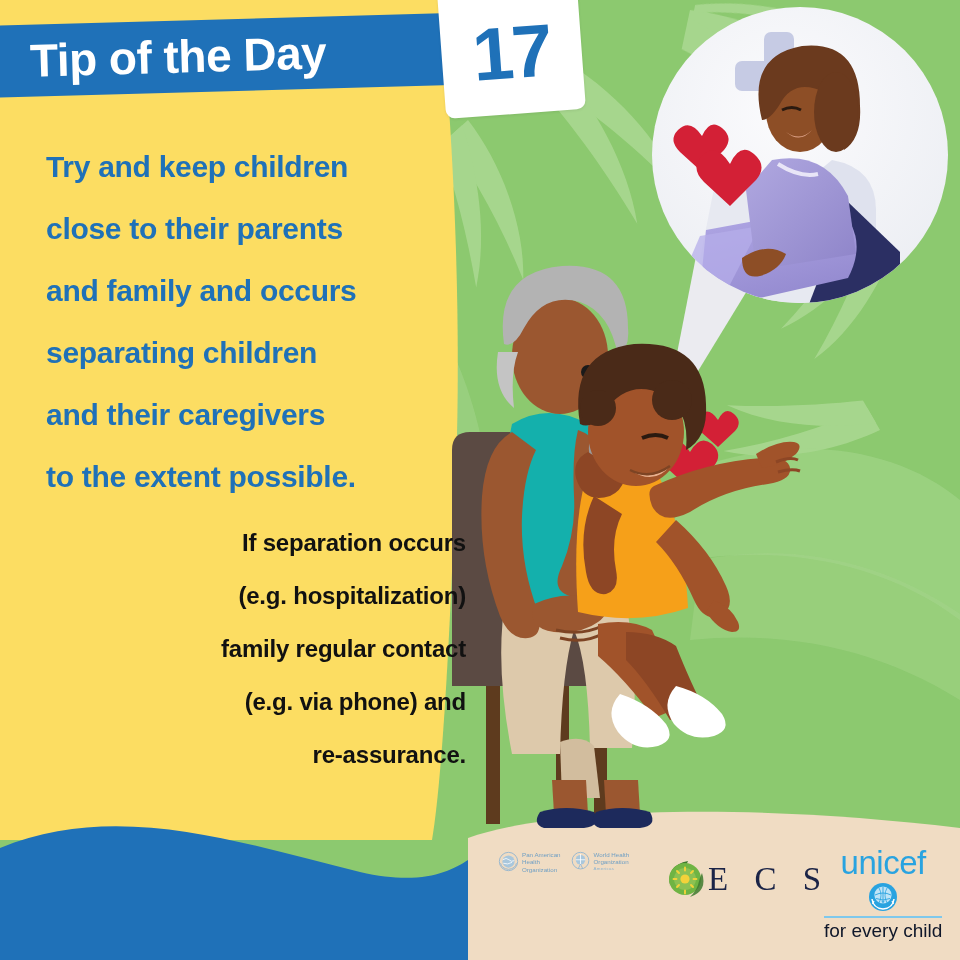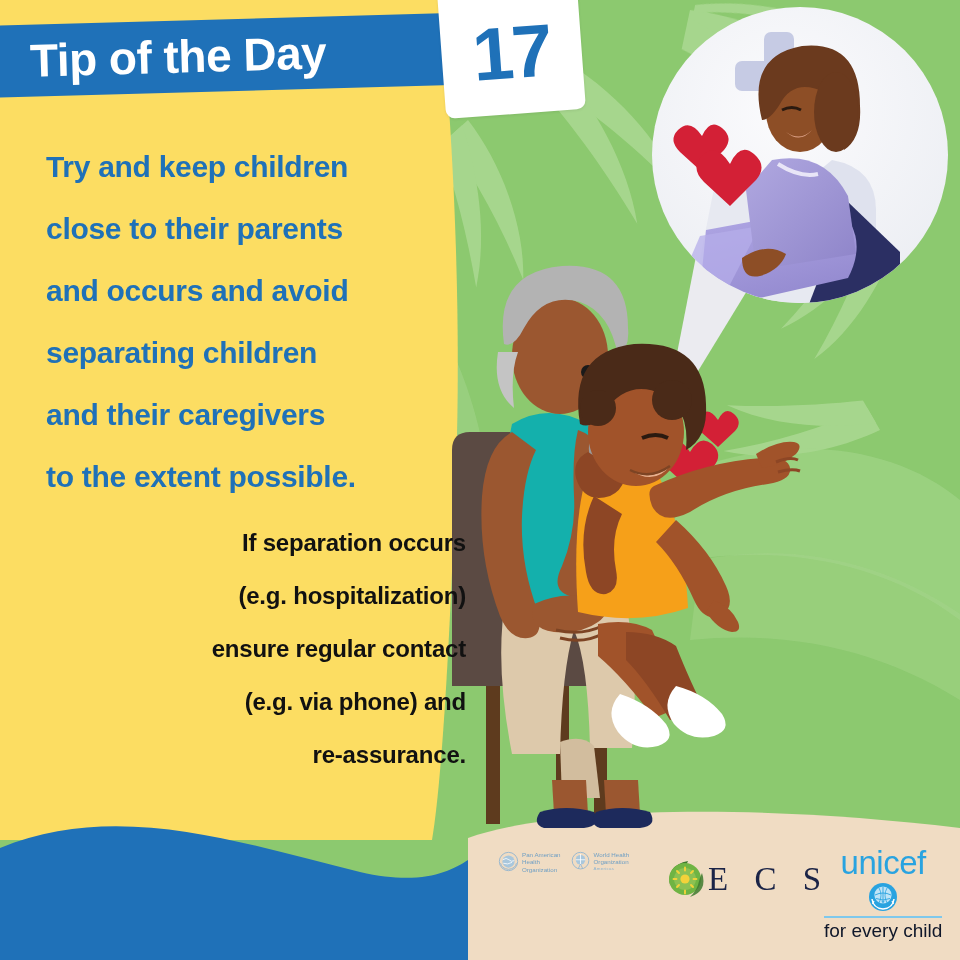--- a/index.html
+++ b/index.html
@@ -281,29 +281,29 @@
     <span class="banner-text">Tip of the Day</span>
   </div>
   <div class="daycard">
     <span class="daycard-num">17</span>
   </div>
 
   <div class="copy">
     <div class="headline">
       <span class="ln">Try and keep children</span>
       <span class="ln">close to their parents</span>
-      <span class="ln">and occurs and avoid</span>
+      <span class="ln">and family and occurs</span>
       <span class="ln">separating children</span>
       <span class="ln">and their caregivers</span>
       <span class="ln">to the extent possible.</span>
     </div>
     <div class="subcopy">
       <span class="ln">If separation occurs</span>
       <span class="ln">(e.g. hospitalization)</span>
-      <span class="ln">ensure regular contact</span>
+      <span class="ln">family regular contact</span>
       <span class="ln">(e.g. via phone) and</span>
       <span class="ln">re-assurance.</span>
     </div>
   </div>
 
   <div class="logobar">
 
     <div class="logo paho">
       <div class="paho-seals">
         <div class="seal">

